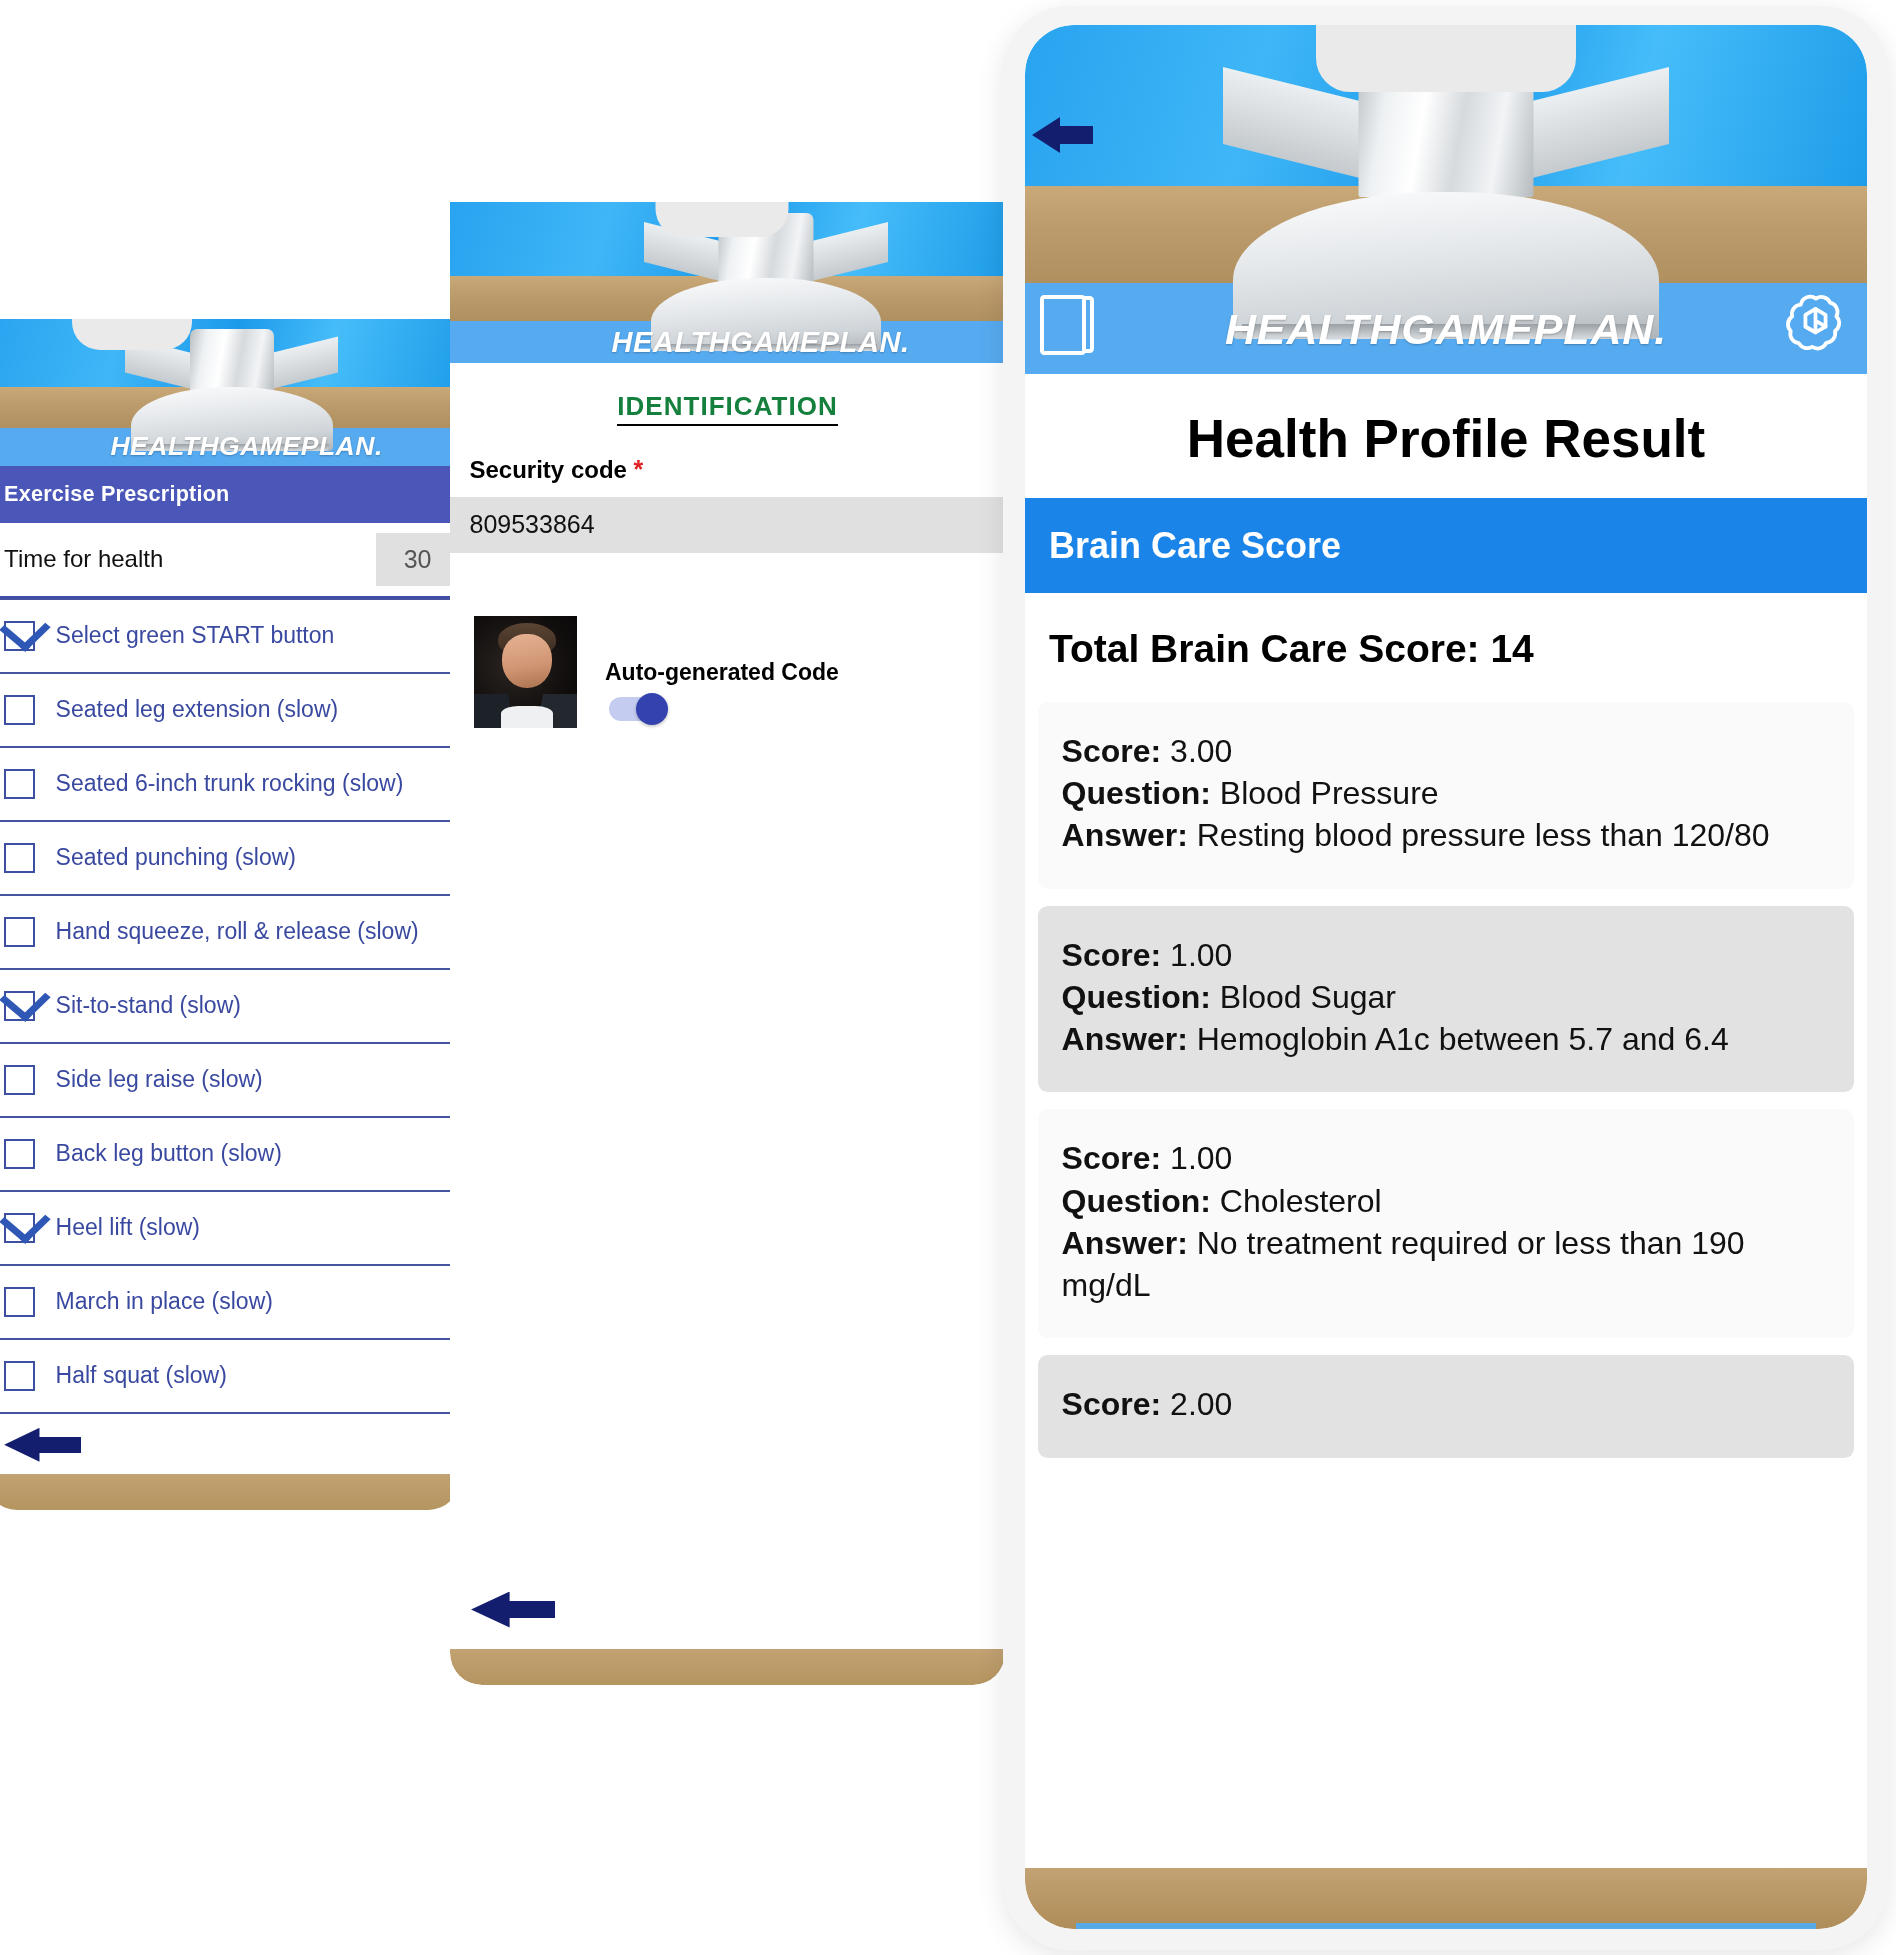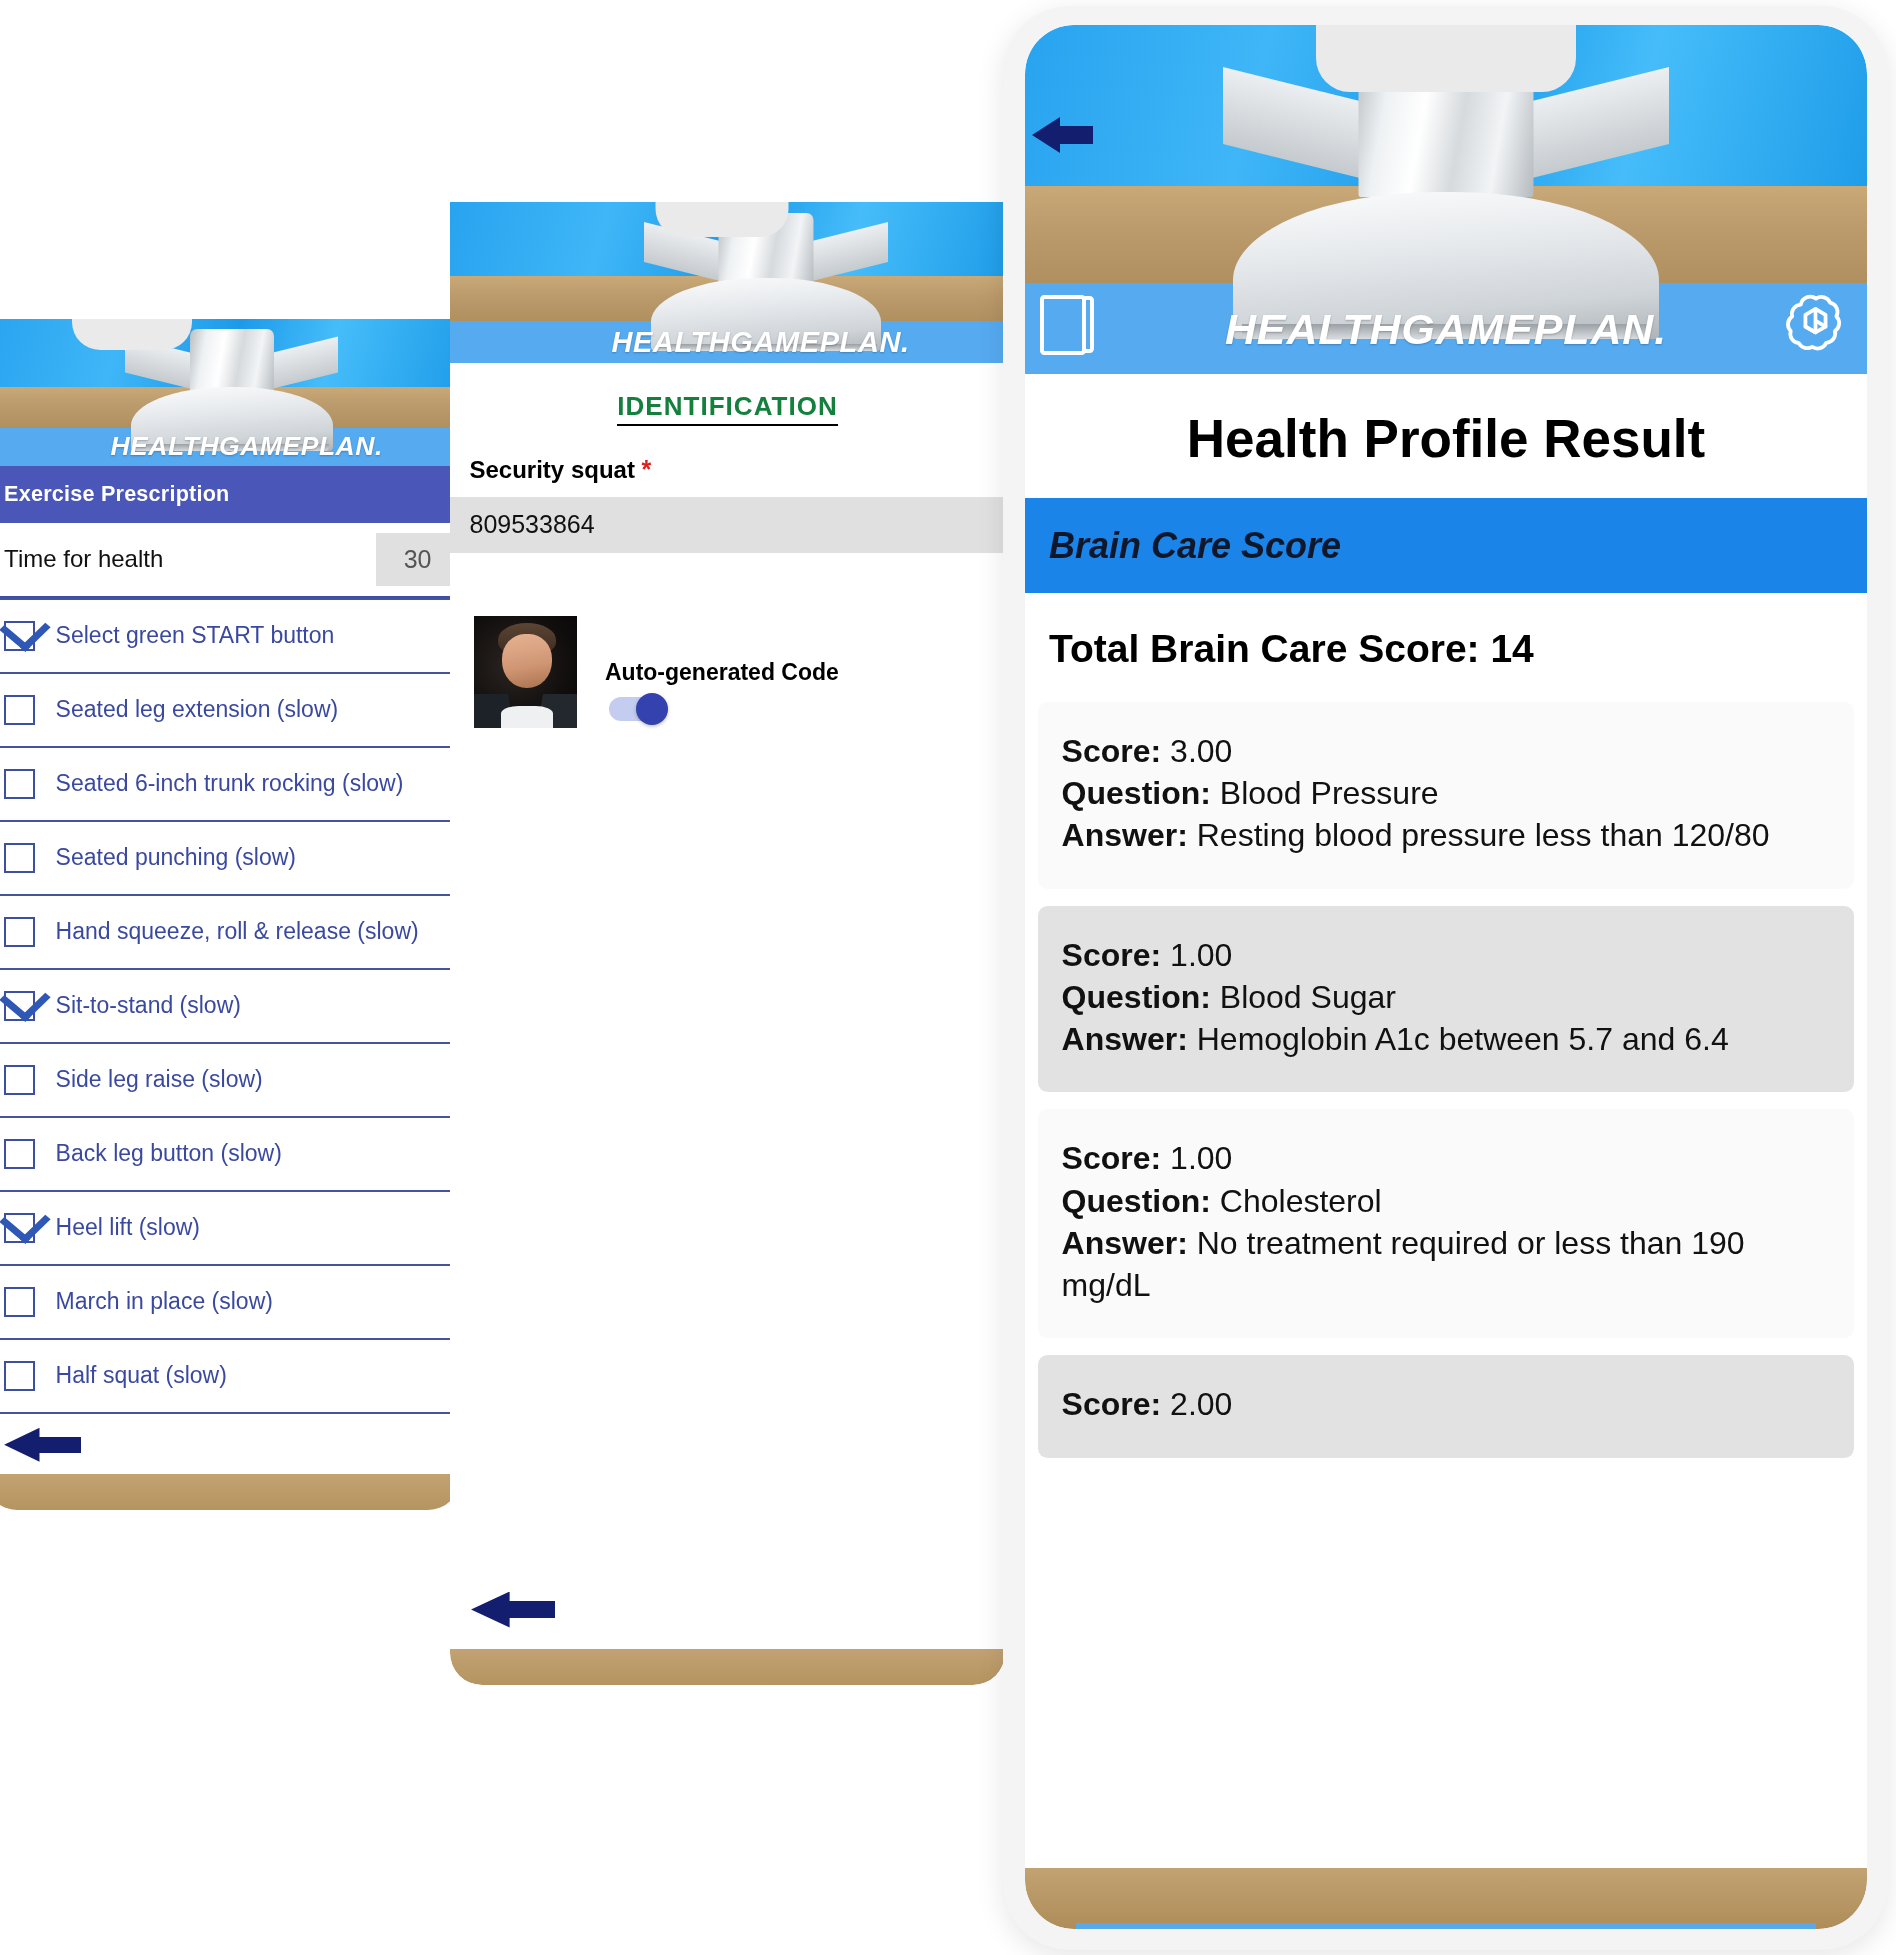--- a/index.html
+++ b/index.html
@@ -132,22 +132,22 @@
   #rightPhone .hdr-arrow{left:7px;top:92px;width:61px;height:36px;}
   #rightPhone .hdr-icon.docs{left:15.4px;bottom:19.5px;width:54px;height:59px;}
   #rightPhone .hdr-icon.oai{right:18px;bottom:17px;width:67px;height:67px;}
 
   .docs-icon .back{position:absolute;right:0;top:0;width:62%;height:84%;
         border:4.2px solid #fff;border-radius:4.2px;}
   .docs-icon .front{position:absolute;left:0;bottom:0;width:70%;height:88%;
         border:4.2px solid #fff;border-radius:4.2px;background:#56aaf0;}
 
   .rp-title{text-align:center;font-size:53px;font-weight:bold;color:#000;padding:34px 0 29px;}
-  .rp-band{background:#1a84e8;color:#0f172a;font-size:36px;font-weight:bold;
-        padding:26.5px 0 26.5px 24px;font-style:italic;}
+  .rp-band{background:#1a84e8;color:#ffffff;font-size:36px;font-weight:bold;
+        padding:26.5px 0 26.5px 24px;}
   .rp-total{font-size:39px;font-weight:bold;color:#000;padding:34px 0 31px 24px;}
   .rp-card{margin:0 12.6px 17px;padding:28px 24px 32px;border-radius:9.8px;
         font-size:32px;line-height:1.32;color:#111;}
   .rp-card.light{background:#fafafa;}
   .rp-card.dark{background:#e2e2e2;}
   .rp-card b{font-weight:bold;}
   .rp-bottomband{position:absolute;left:0;right:0;bottom:0;height:61px;
         background:linear-gradient(180deg,#c3a273 0%,#ae8d59 100%);
         border-radius:0 0 49px 49px;}
   .rp-bottomband::after{content:"";position:absolute;left:6%;right:6%;bottom:0;height:5.6px;background:#58a9e8;}
@@ -252,21 +252,21 @@
         </div>
     </div>
     <div class="brand">HEALTHGAMEPLAN.</div>
   </div>
 
   <div class="id-title">
     <span>IDENTIFICATION</span>
   </div>
 
   <div class="fld-lbl">
-    <span>Security squat</span>
+    <span>Security code</span>
     <span class="req">*</span>
   </div>
   <div class="fld-box">809533864</div>
 
   <div style="position:relative;height:293px;">
     <div class="photo">
       <div class="bg"></div>
         <div class="hair"></div>
         <div class="face"></div>
       <div class="coatL"></div>

